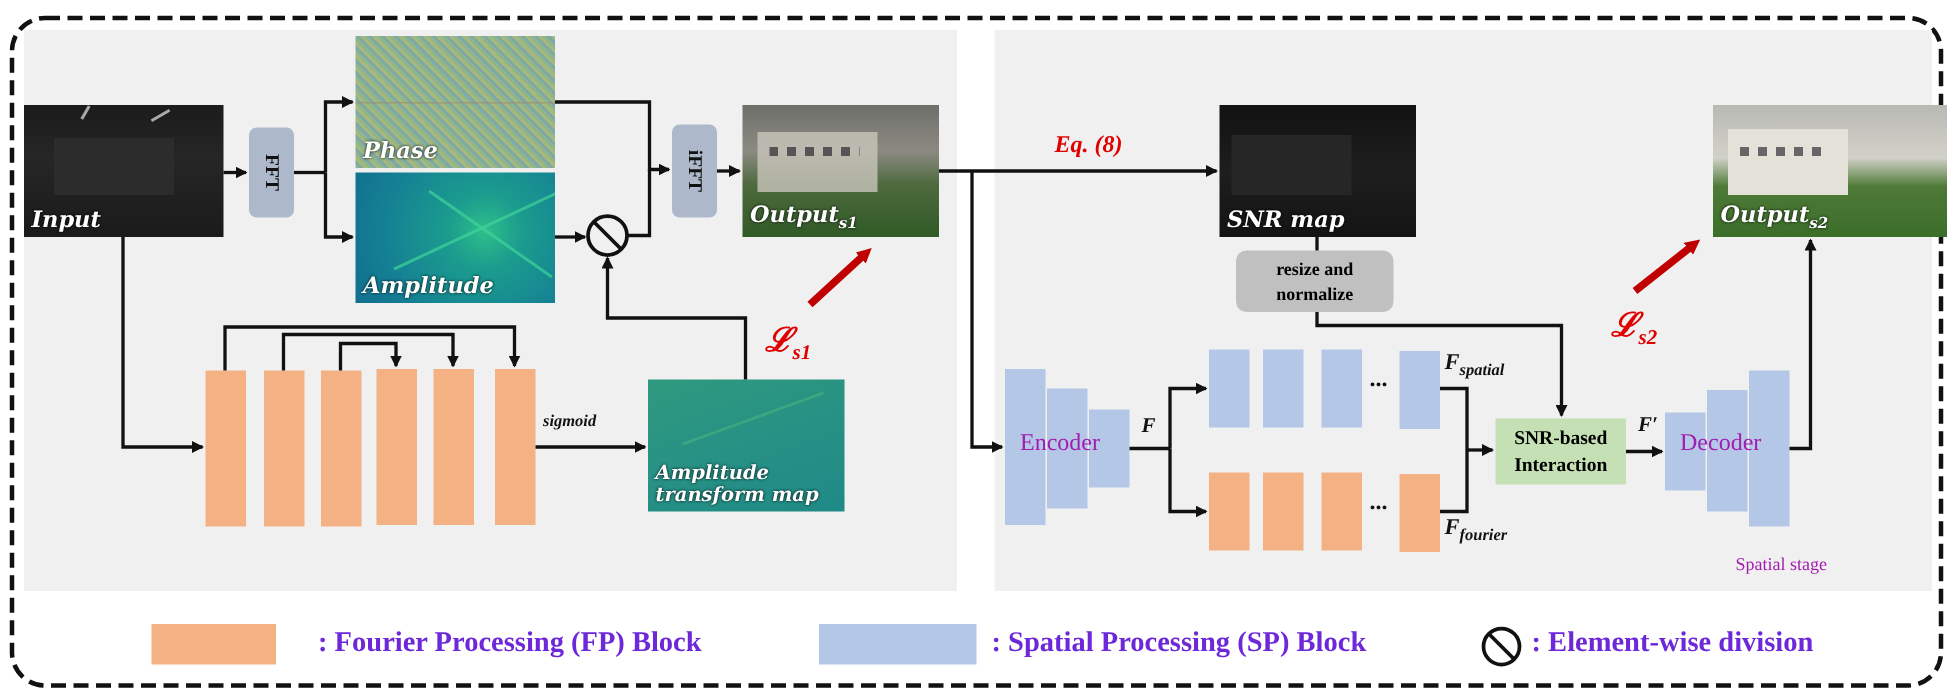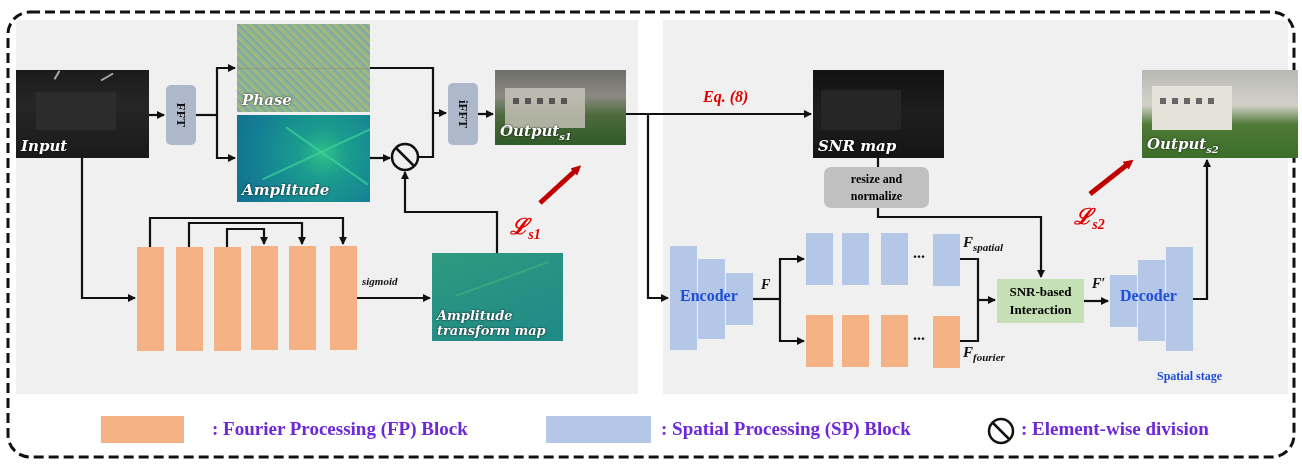--- a/index.html
+++ b/index.html
@@ -12,21 +12,21 @@
   .img-label { position: absolute; left: 5px; bottom: 3px; color: #ffffff;
                font-family: "DejaVu Serif", serif; font-style: italic; font-weight: bold;
                font-size: 15px; text-shadow: 0 0 2px #000; white-space: nowrap; }
   .img-label sub { font-size: 10px; }
   .op-box { position: absolute; background: #adb9ca; border-radius: 5px;
             display: flex; align-items: center; justify-content: center; }
   .op-box span { transform: rotate(90deg); font-weight: bold; font-size: 13px; color: #111;
                  white-space: nowrap; }
   .fp { position: absolute; background: #f4b183; }
   .sp { position: absolute; background: #b4c7e7; }
-  .bold-label { position: absolute; font-weight: bold; color: #1d4ed8; white-space: nowrap; }
+  .bold-label { position: absolute; font-weight: normal; color: #a21caf; white-space: nowrap; }
   .it-label { position: absolute; font-family: Liberation Serif, serif; font-style: italic;
               font-weight: bold; color: #111; white-space: nowrap; }
   .red { color: #e00000; }
   .legend-swatch { position: absolute; }
   .legend-text { position: absolute; font-weight: bold; font-size: 19px; color: #6d28d9; white-space: nowrap; }
   .dots { position: absolute; font-weight: bold; font-size: 16px; color: #111; }
   svg.wires { position: absolute; left: 0; top: 0; }
 </style>
 </head>
 <body>
@@ -59,21 +59,21 @@
   <div class="img-box" style="left:237px;top:115px;width:133px;height:87px;background:radial-gradient(circle at 65% 45%,#2fbf8a 0%,#1b9c8e 25%,#147f94 70%,#126f8e 100%);">
     <div class="abs" style="left:20px;top:38px;width:120px;height:2px;background:#3fd49a;transform:rotate(-25deg);opacity:.7;"></div>
     <div class="abs" style="left:40px;top:40px;width:100px;height:2px;background:#3fd49a;transform:rotate(35deg);opacity:.7;"></div>
     <span class="img-label">Amplitude</span>
   </div>
 
   <div class="op-box" style="left:448px;top:83px;width:30px;height:62px;">
     <span>iFFT</span>
   </div>
 
-  <div class="img-box" style="left:495px;top:70px;width:131px;height:75px;background:linear-gradient(180deg,#6f6f6a 0%,#8b8a82 35%,#4f6a3e 60%,#2f5a26 100%);">
+  <div class="img-box" style="left:495px;top:70px;width:131px;height:88px;background:linear-gradient(180deg,#6f6f6a 0%,#8b8a82 35%,#4f6a3e 60%,#2f5a26 100%);">
     <div class="abs" style="left:10px;top:18px;width:80px;height:40px;background:#c9c6bc;opacity:.8;"></div>
     <div class="abs" style="left:18px;top:28px;width:60px;height:6px;background:repeating-linear-gradient(90deg,#555 0 6px,transparent 6px 12px);"></div>
     <span class="img-label"><span>Output</span><sub>s1</sub></span>
   </div>
 
   <svg class="wires" width="1302" height="465">
     <circle cx="405" cy="157" r="13" fill="#f0f0f0" stroke="#111" stroke-width="2.5"></circle>
     <line x1="396" y1="148" x2="414" y2="166" stroke="#111" stroke-width="2.5"></line>
   </svg>
 

